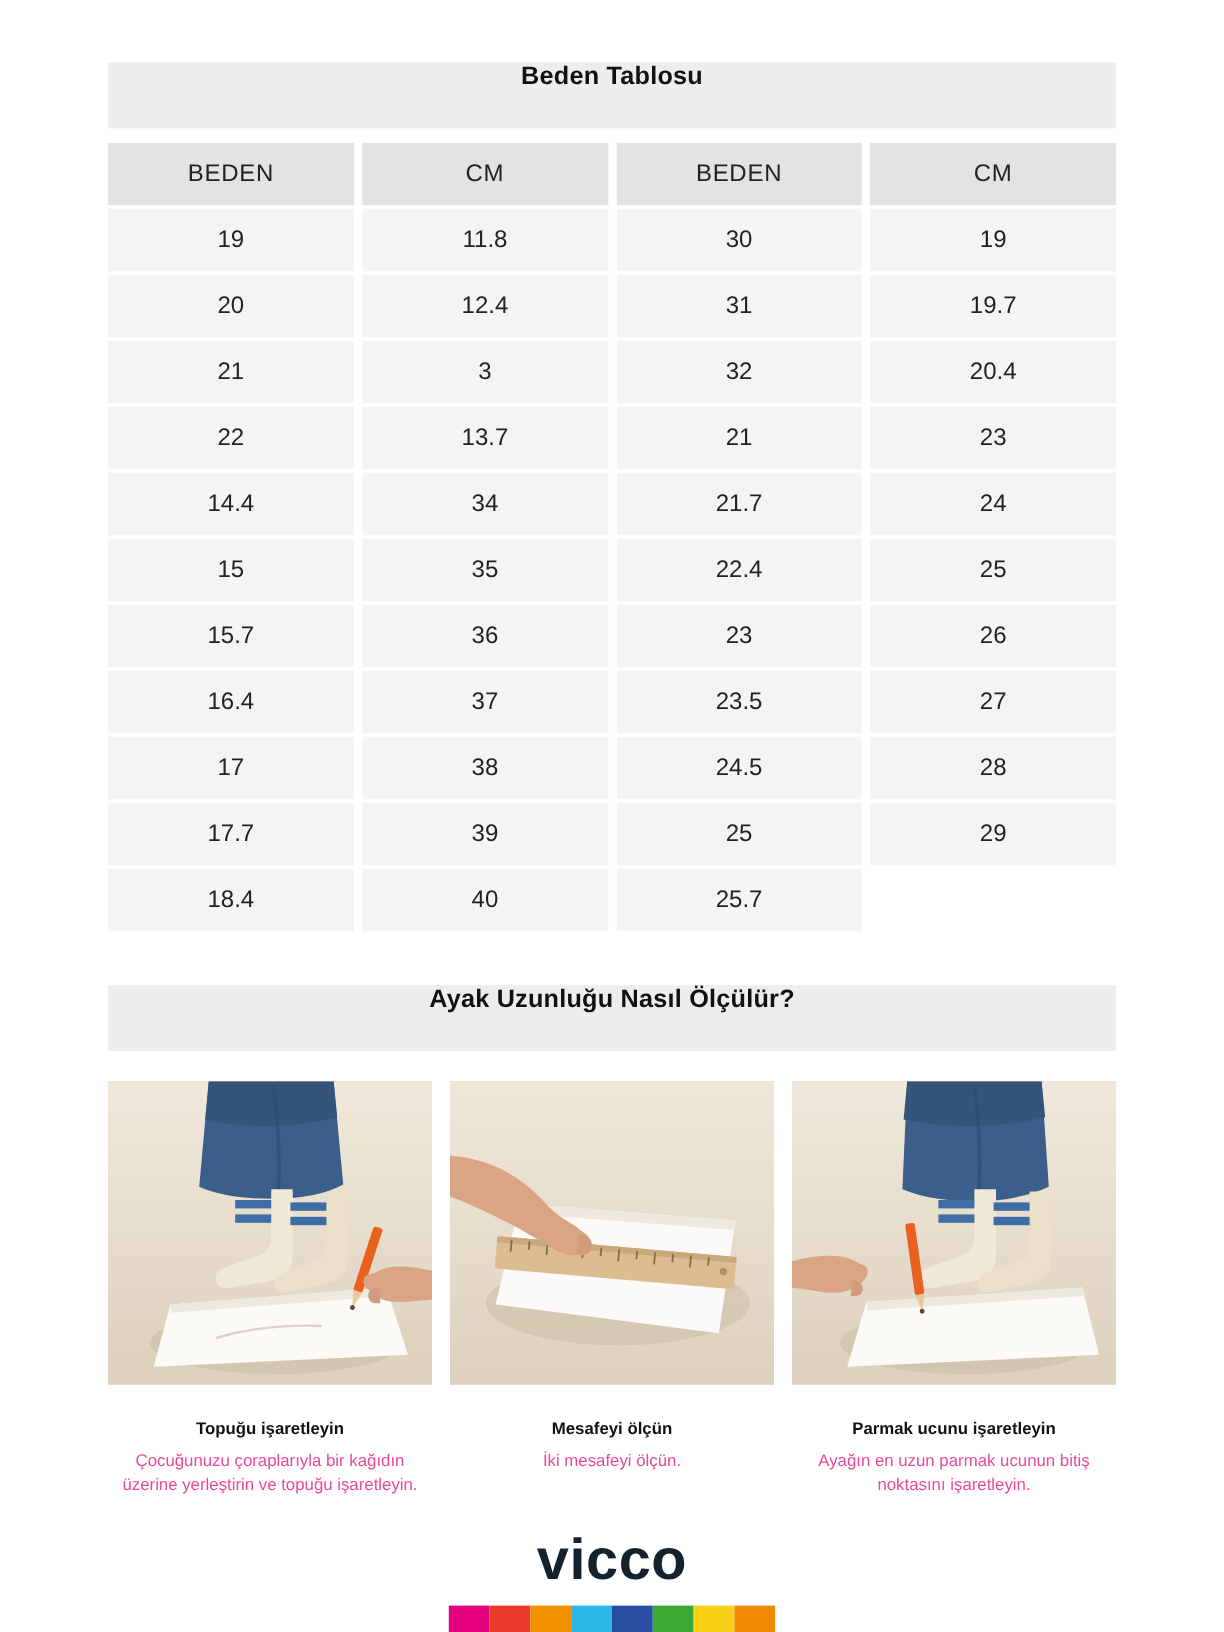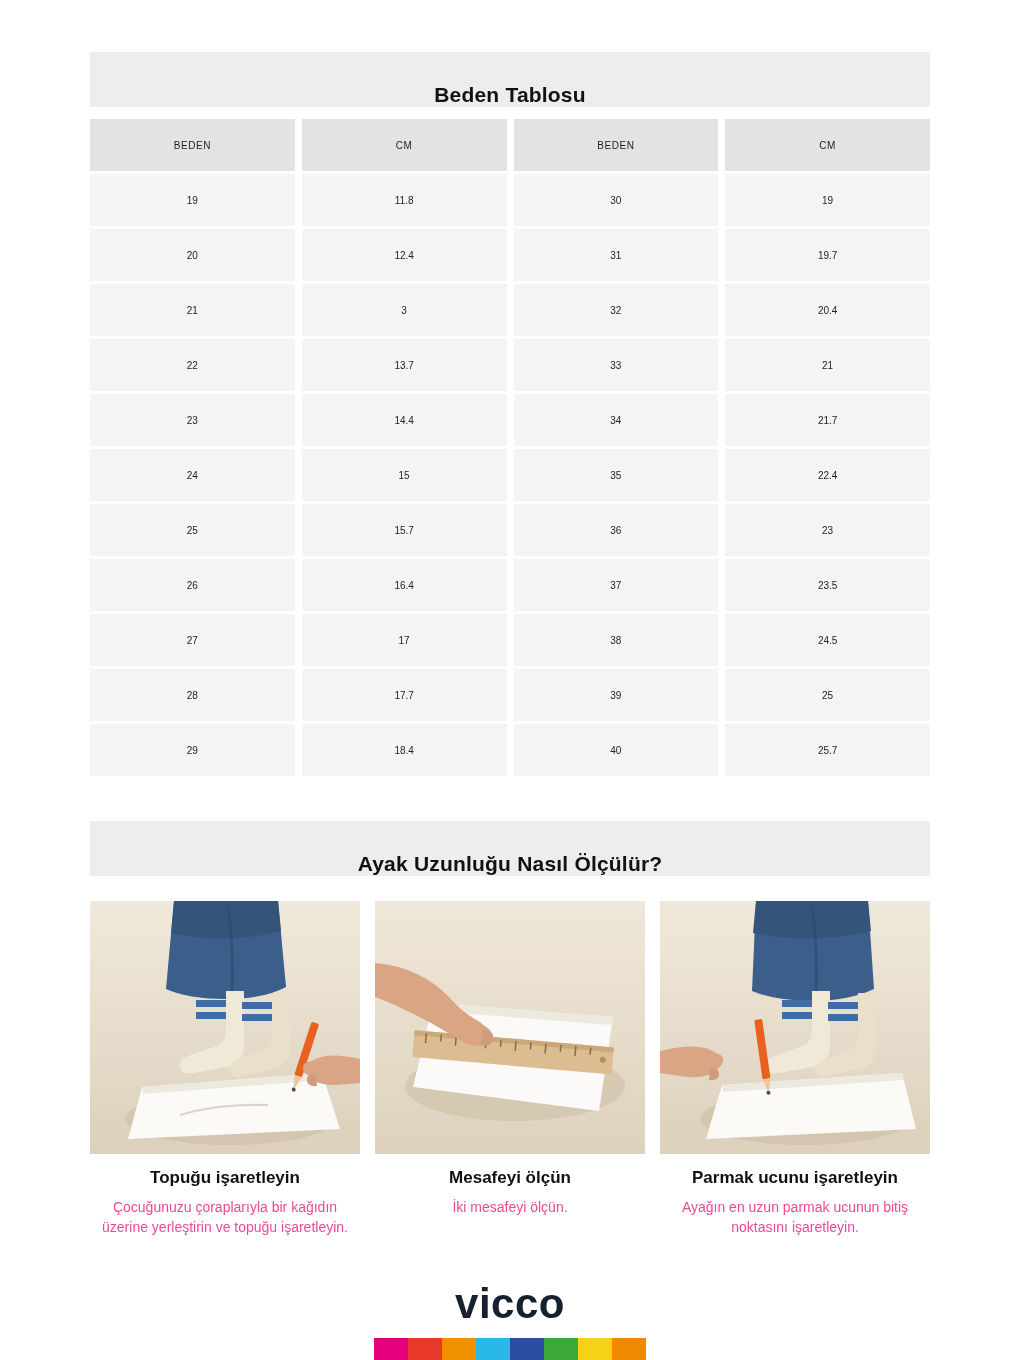--- a/index.html
+++ b/index.html
@@ -5,44 +5,44 @@
   html,body{margin:0;padding:0;background:#fff;}
   .page{
     position:relative;
     width:1020px;height:1360px;
     margin:0 auto;background:#ffffff;overflow:hidden;
     font-family:"Liberation Sans",sans-serif;color:#1c1c1c;
   }
   .content{padding:52px 90px 0;}
   .section-bar{
     background:#ededed;height:55px;
-    display:flex;align-items:flex-end;justify-content:center;
+    display:flex;align-items:flex-start;justify-content:center;
   }
   .section-bar h2{
     margin:0;font-size:21px;font-weight:bold;color:#111;letter-spacing:0.2px;
   }
   .size-grid{
     display:grid;grid-template-columns:repeat(4,1fr);
     column-gap:7px;row-gap:3px;margin-top:12px;
   }
   .cell{
     height:52px;display:flex;align-items:center;justify-content:center;
-    background:#f4f4f4;font-size:10px;color:#222;
+    background:#f4f4f4;font-size:20px;color:#222;
   }
   .cell.th{background:#e3e3e3;letter-spacing:0.6px;}
   .measure-bar{margin-top:45px;}
   .steps{display:flex;gap:15px;margin-top:25px;}
   .step{flex:1;text-align:center;min-width:0;}
   .photo{height:253px;overflow:hidden;background:#e8decf;}
   .photo svg{display:block;width:100%;height:100%;}
-  .step-title{font-weight:bold;font-size:17px;margin-top:14px;color:#111;}
+  .step-title{font-weight:bold;font-size:14px;margin-top:28px;color:#111;}
   .step-desc{font-size:14px;color:#ec4899;margin-top:9px;line-height:1.45;padding:0 4px;}
   .footer{position:absolute;left:0;right:0;bottom:0;text-align:center;}
   .brand{
-    font-size:42px;font-weight:800;color:#16212e;
+    font-size:48px;font-weight:800;color:#16212e;
     letter-spacing:0.5px;margin-bottom:13px;line-height:1;
   }
   .color-bar{display:flex;width:272px;height:22px;margin:0 auto;}
   .color-seg{flex:1;height:100%;}
 </style>
 </head>
 <body>
 
 <div class="page">
   <div class="content">
@@ -63,21 +63,20 @@
         <div class="cell">20</div>
         <div class="cell">12.4</div>
         <div class="cell">31</div>
         <div class="cell">19.7</div>
         <div class="cell">21</div>
         <div class="cell">3</div>
         <div class="cell">32</div>
         <div class="cell">20.4</div>
         <div class="cell">22</div>
         <div class="cell">13.7</div>
-        <div class="cell">33</div>
         <div class="cell">21</div>
         <div class="cell">23</div>
         <div class="cell">14.4</div>
         <div class="cell">34</div>
         <div class="cell">21.7</div>
         <div class="cell">24</div>
         <div class="cell">15</div>
         <div class="cell">35</div>
         <div class="cell">22.4</div>
         <div class="cell">25</div>

